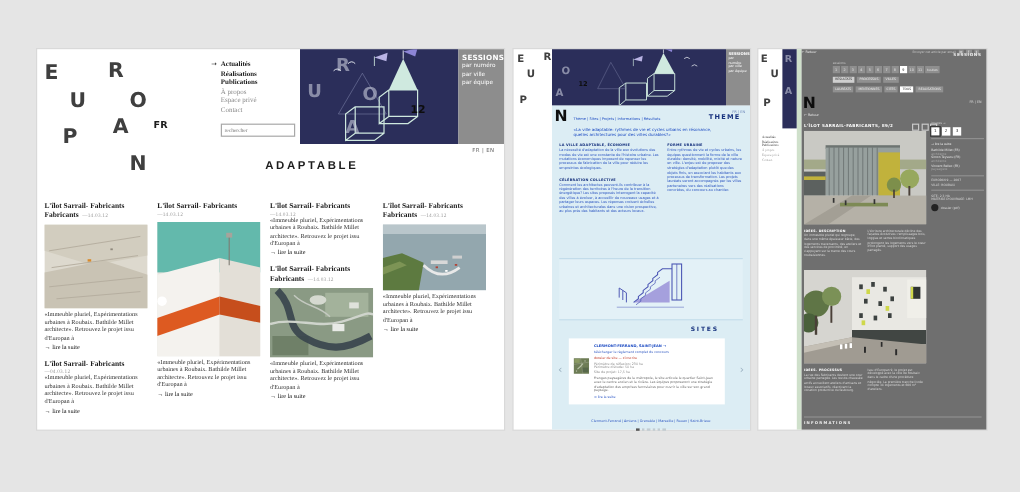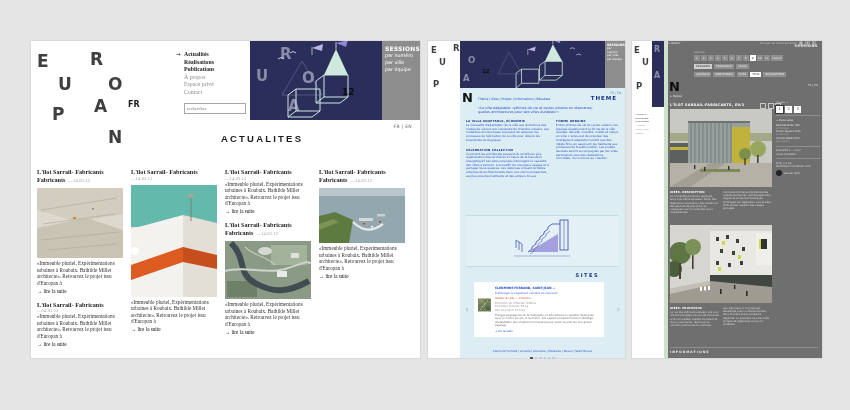--- a/index.html
+++ b/index.html
@@ -182,21 +182,21 @@
     </div>
     <div class="ab graybox" id="g1">
       <div class="st">SESSIONS</div>
       <div class="sb">
           <span>par numéro</span>
           <span>par ville</span>
           <span>par équipe</span>
         </div>
     </div>
     <span class="ab lang1">FR | EN</span>
-    <h1 class="ab actu" style="margin:0">ACTUALITES</h1>
+    <h1 class="ab actu" style="margin:0">ADAPTABLE</h1>
 
     <div class="col" id="c1">
       <div>
         <div class="a-title">
           <span>L'îlot Sarrail- Fabricants</span><br>
           <span>Fabricants</span><span class="a-date">—14.03.12</span>
         </div>
         <svg class="aimg" height="70" viewBox="0 0 86 70" preserveAspectRatio="none">
           <rect width="86" height="70" fill="#ddd9ce"></rect>
           <polygon points="0,0 86,0 86,26 40,34 0,22" fill="#d2cdbf"></polygon>

